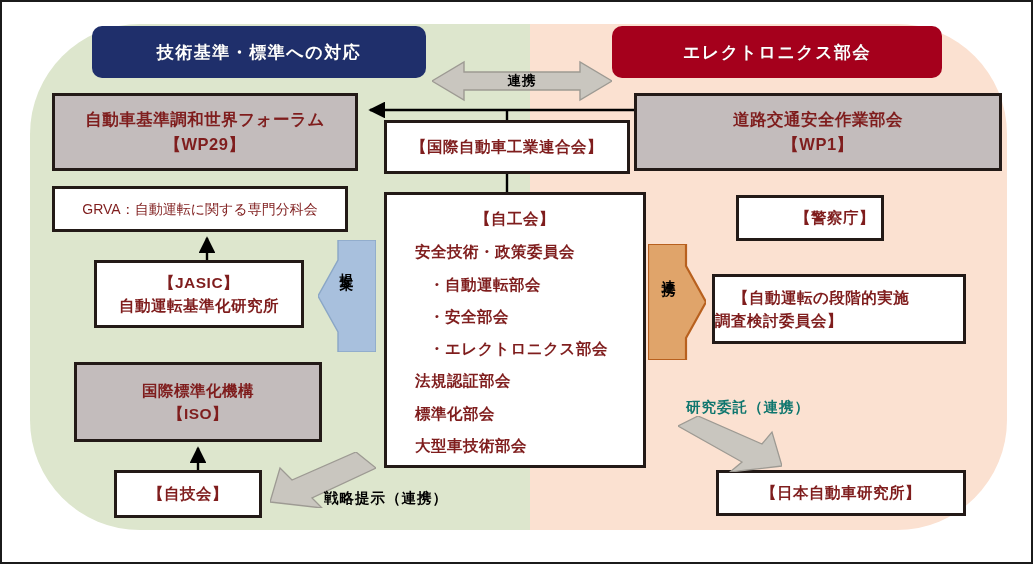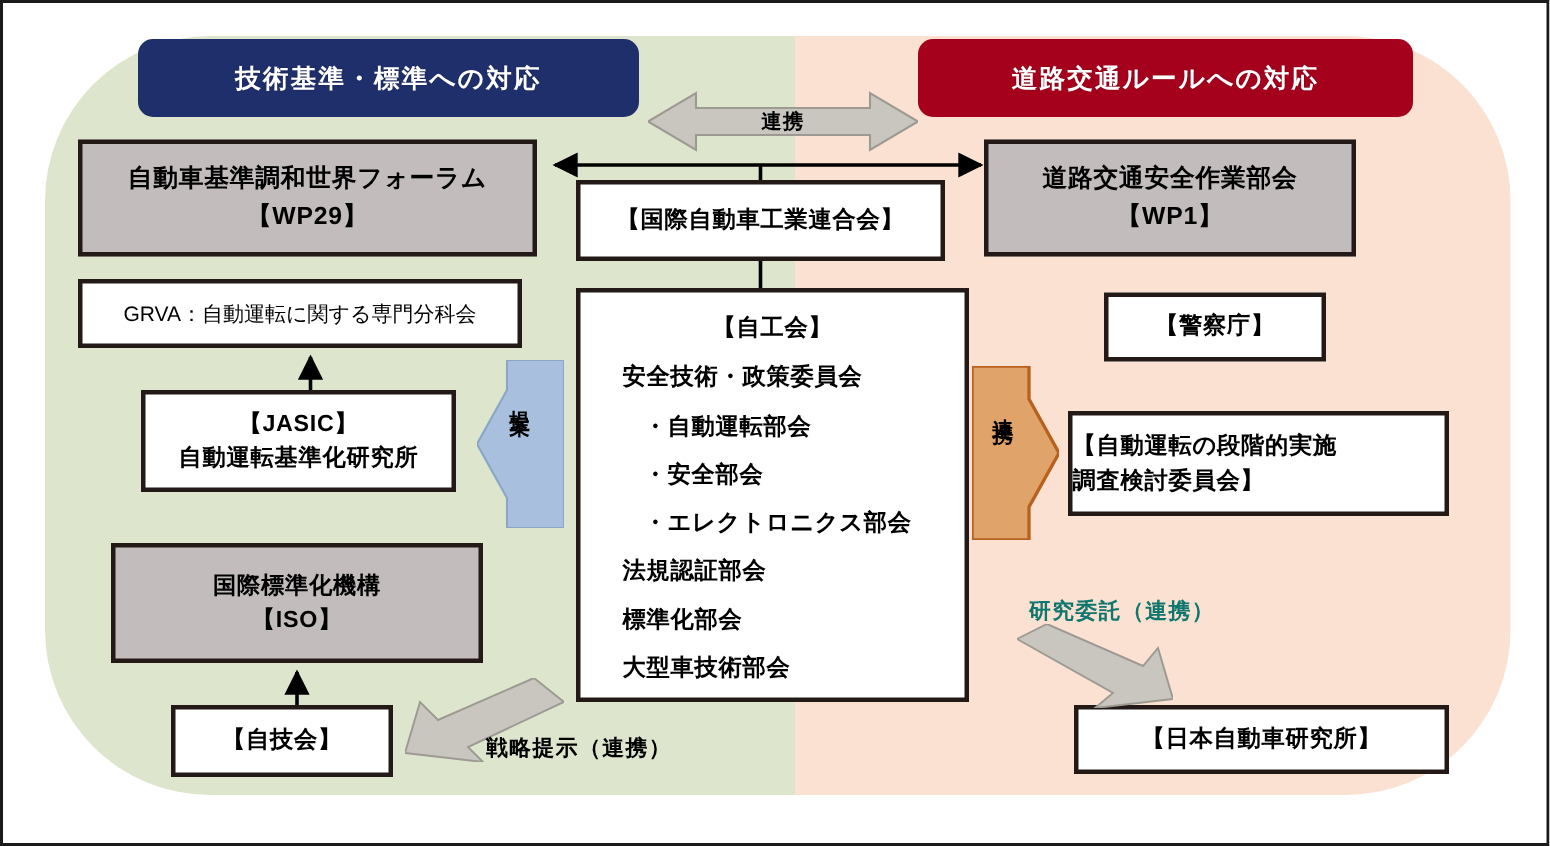--- a/index.html
+++ b/index.html
@@ -68,21 +68,21 @@
     z-index: 5;
     border: 3px solid #231a17;
     background: #ffffff;
     display: flex;
     flex-direction: column;
     align-items: center;
     justify-content: center;
     text-align: center;
     font-weight: bold;
     font-size: 15.5px;
-    color: #000000;
+    color: #7f1d1d;
     line-height: 1.5;
     letter-spacing: 0.5px;
     padding: 2px 6px;
   }
   .box.gray { background: #c3bcbc; }
   .box.plain { font-weight: normal; }
   .box .ln { display: block; white-space: nowrap; }
 
   
   #box-wp29   { left: 50px;  top: 91px;  width: 306px; height: 78px; font-size: 16.5px; }
@@ -94,25 +94,25 @@
   
   #box-oica   { left: 382px; top: 118px; width: 246px; height: 54px; }
   #box-jama   { left: 382px; top: 190px; width: 262px; height: 276px;
                 align-items: stretch; justify-content: space-between;
                 padding: 12px 0 0 0; }
   #box-jama .title { text-align: center; margin-bottom: 10px; }
   #box-jama .item  { text-align: left; padding-left: 28px; margin-bottom: 9px; }
   #box-jama .sub   { text-align: left; padding-left: 42px; margin-bottom: 9px; }
 
   
-  #box-wp1    { left: 654px; top: 91px;  width: 248px; height: 78px; font-size: 16.5px; }
-  #box-npa    { left: 734px; top: 193px; width: 148px; height: 46px; }
+  #box-wp1    { left: 632px; top: 91px;  width: 368px; height: 78px; font-size: 16.5px; }
+  #box-npa    { left: 734px; top: 193px; width: 148px; height: 46px; align-items: flex-end; }
   #box-dankai { left: 710px; top: 272px; width: 254px; height: 70px;
                 align-items: stretch; justify-content: center; padding: 0; }
-  #box-dankai .l1 { text-align: left;  }
+  #box-dankai .l1 { text-align: left;  padding-left: 18px; }
   #box-dankai .l2 { text-align: left; padding-right: 12px; }
   #box-jari   { left: 714px; top: 468px; width: 250px; height: 46px; }
 
   
   #wires { position: absolute; left: 0; top: 0; width: 1033px; height: 564px; z-index: 4; }
 
   
   .callout { position: absolute; z-index: 7; }
 
   #arrow-renkei-top { left: 430px; top: 58px; width: 180px; height: 42px; z-index: 3; }
@@ -173,21 +173,21 @@
 
     <line x1="205" y1="258" x2="205" y2="236" stroke="#000" stroke-width="2.4" marker-end="url(#ahead)"></line>
 
     <line x1="196" y1="468" x2="196" y2="446" stroke="#000" stroke-width="2.4" marker-end="url(#ahead)"></line>
   </svg>
 
   <div class="banner" id="banner-tech">
     <span>技術基準・標準への対応</span>
   </div>
   <div class="banner" id="banner-traffic">
-    <span>道路交通ルールへの対応</span>
+    <span>エレクトロニクス部会</span>
   </div>
 
   <div class="box gray" id="box-wp29">
     <span class="ln">自動車基準調和世界フォーラム</span>
     <span class="ln">【WP29】</span>
   </div>
 
   <div class="box plain" id="box-grva">
     <span class="ln">GRVA：自動運転に関する専門分科会</span>
   </div>

